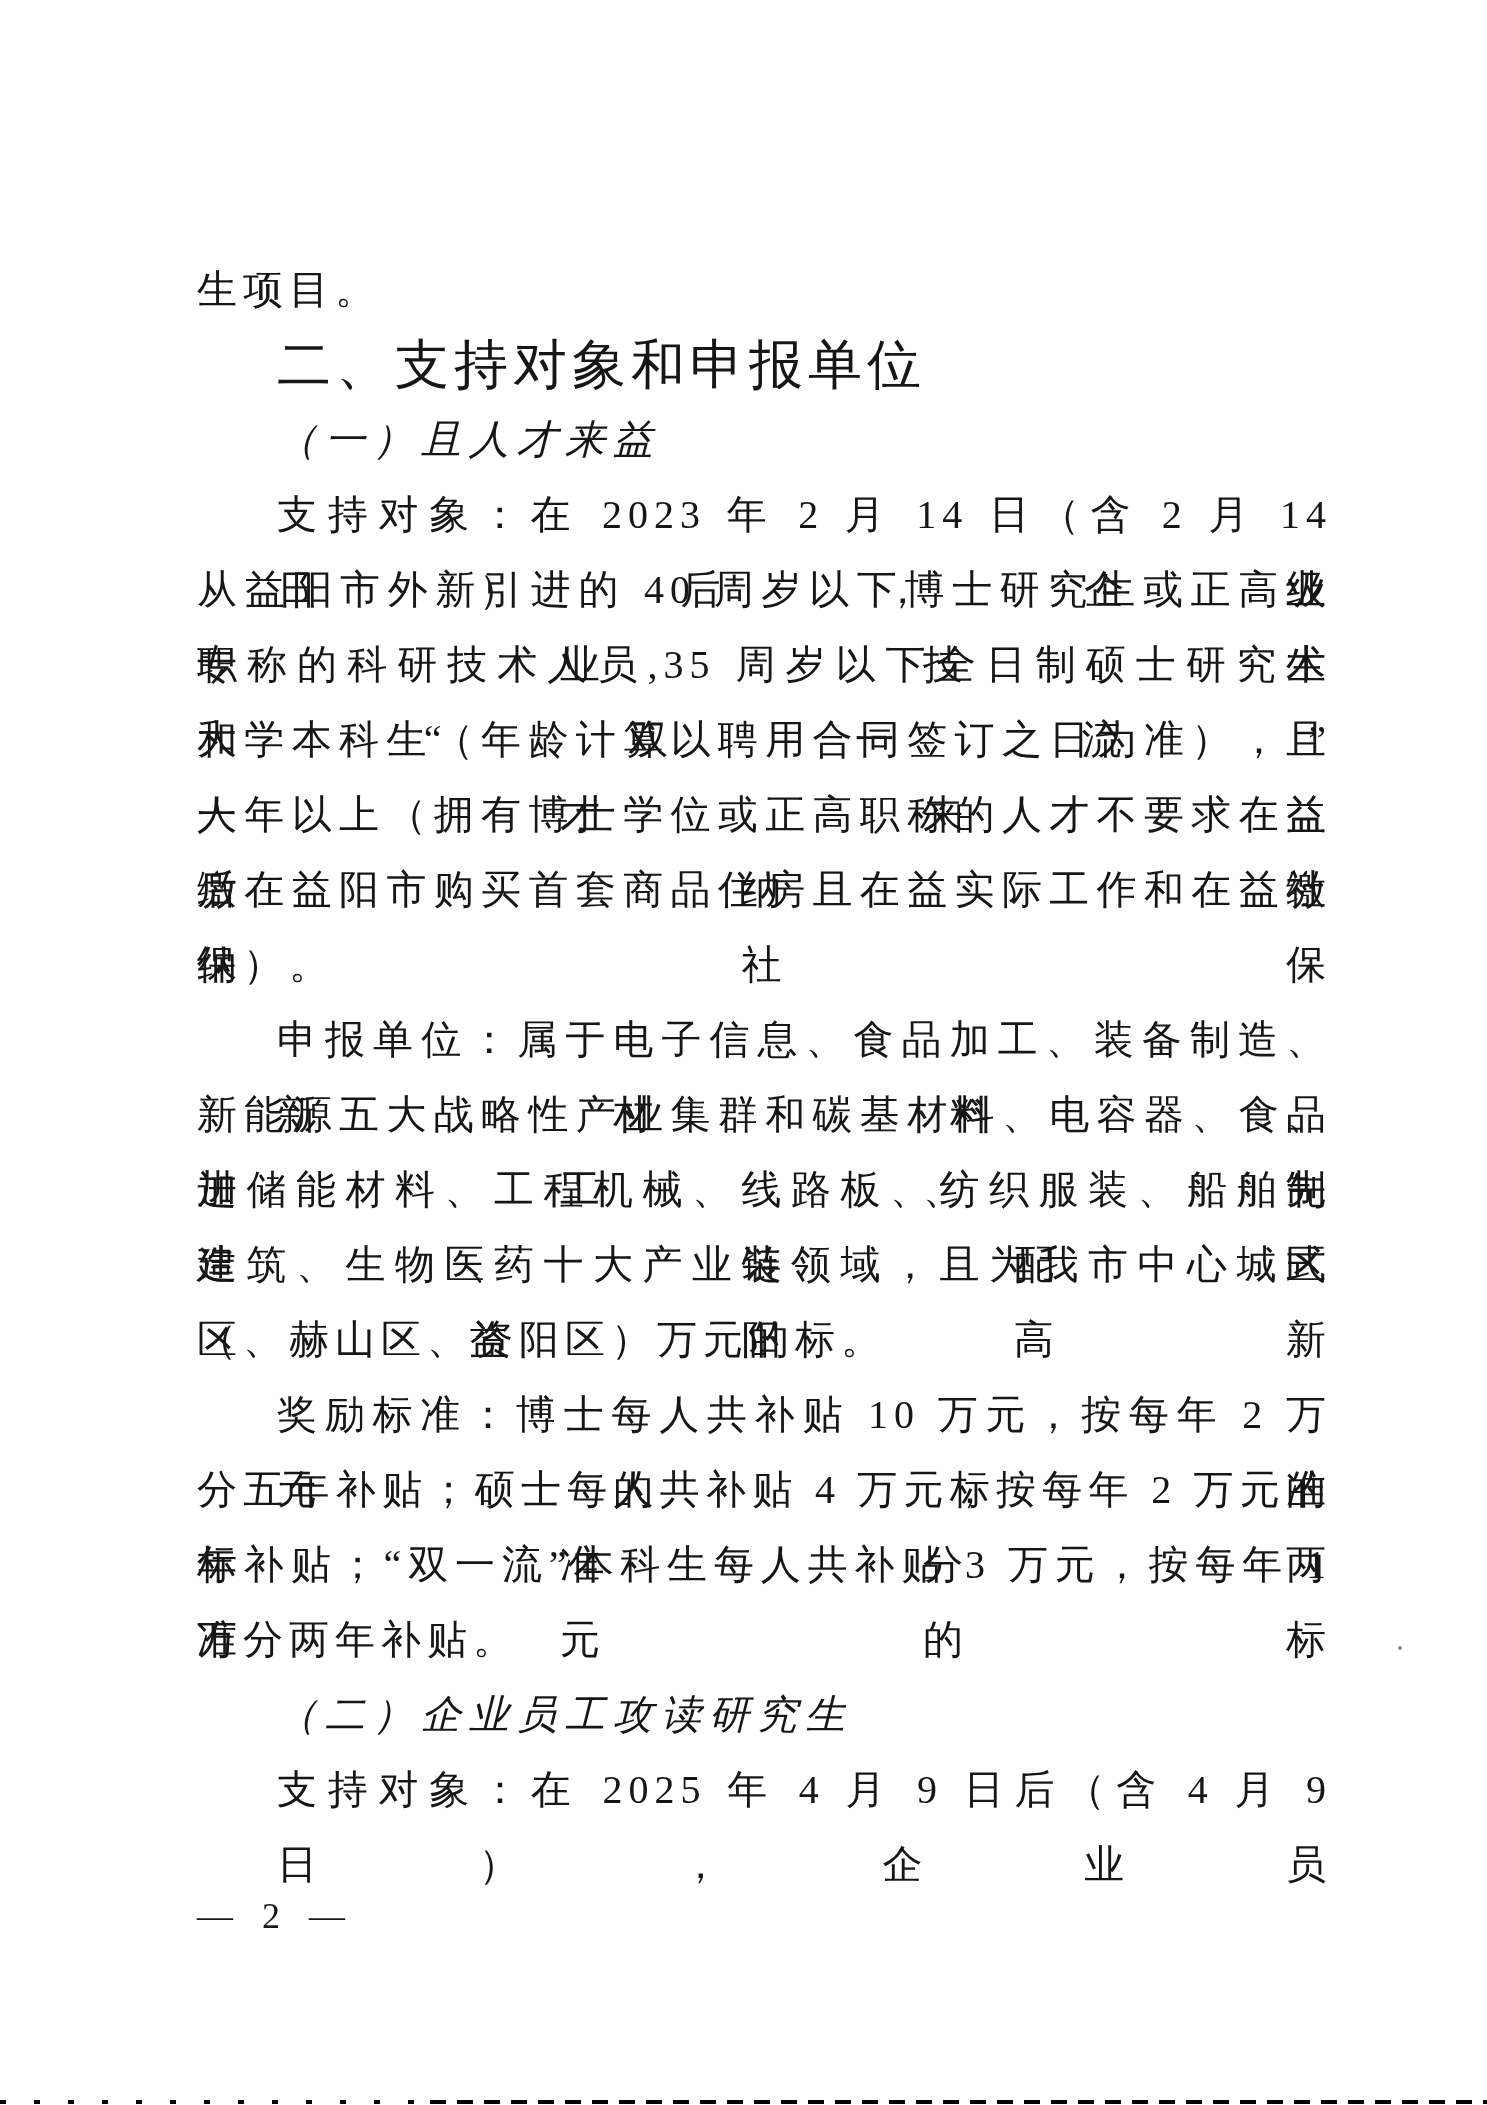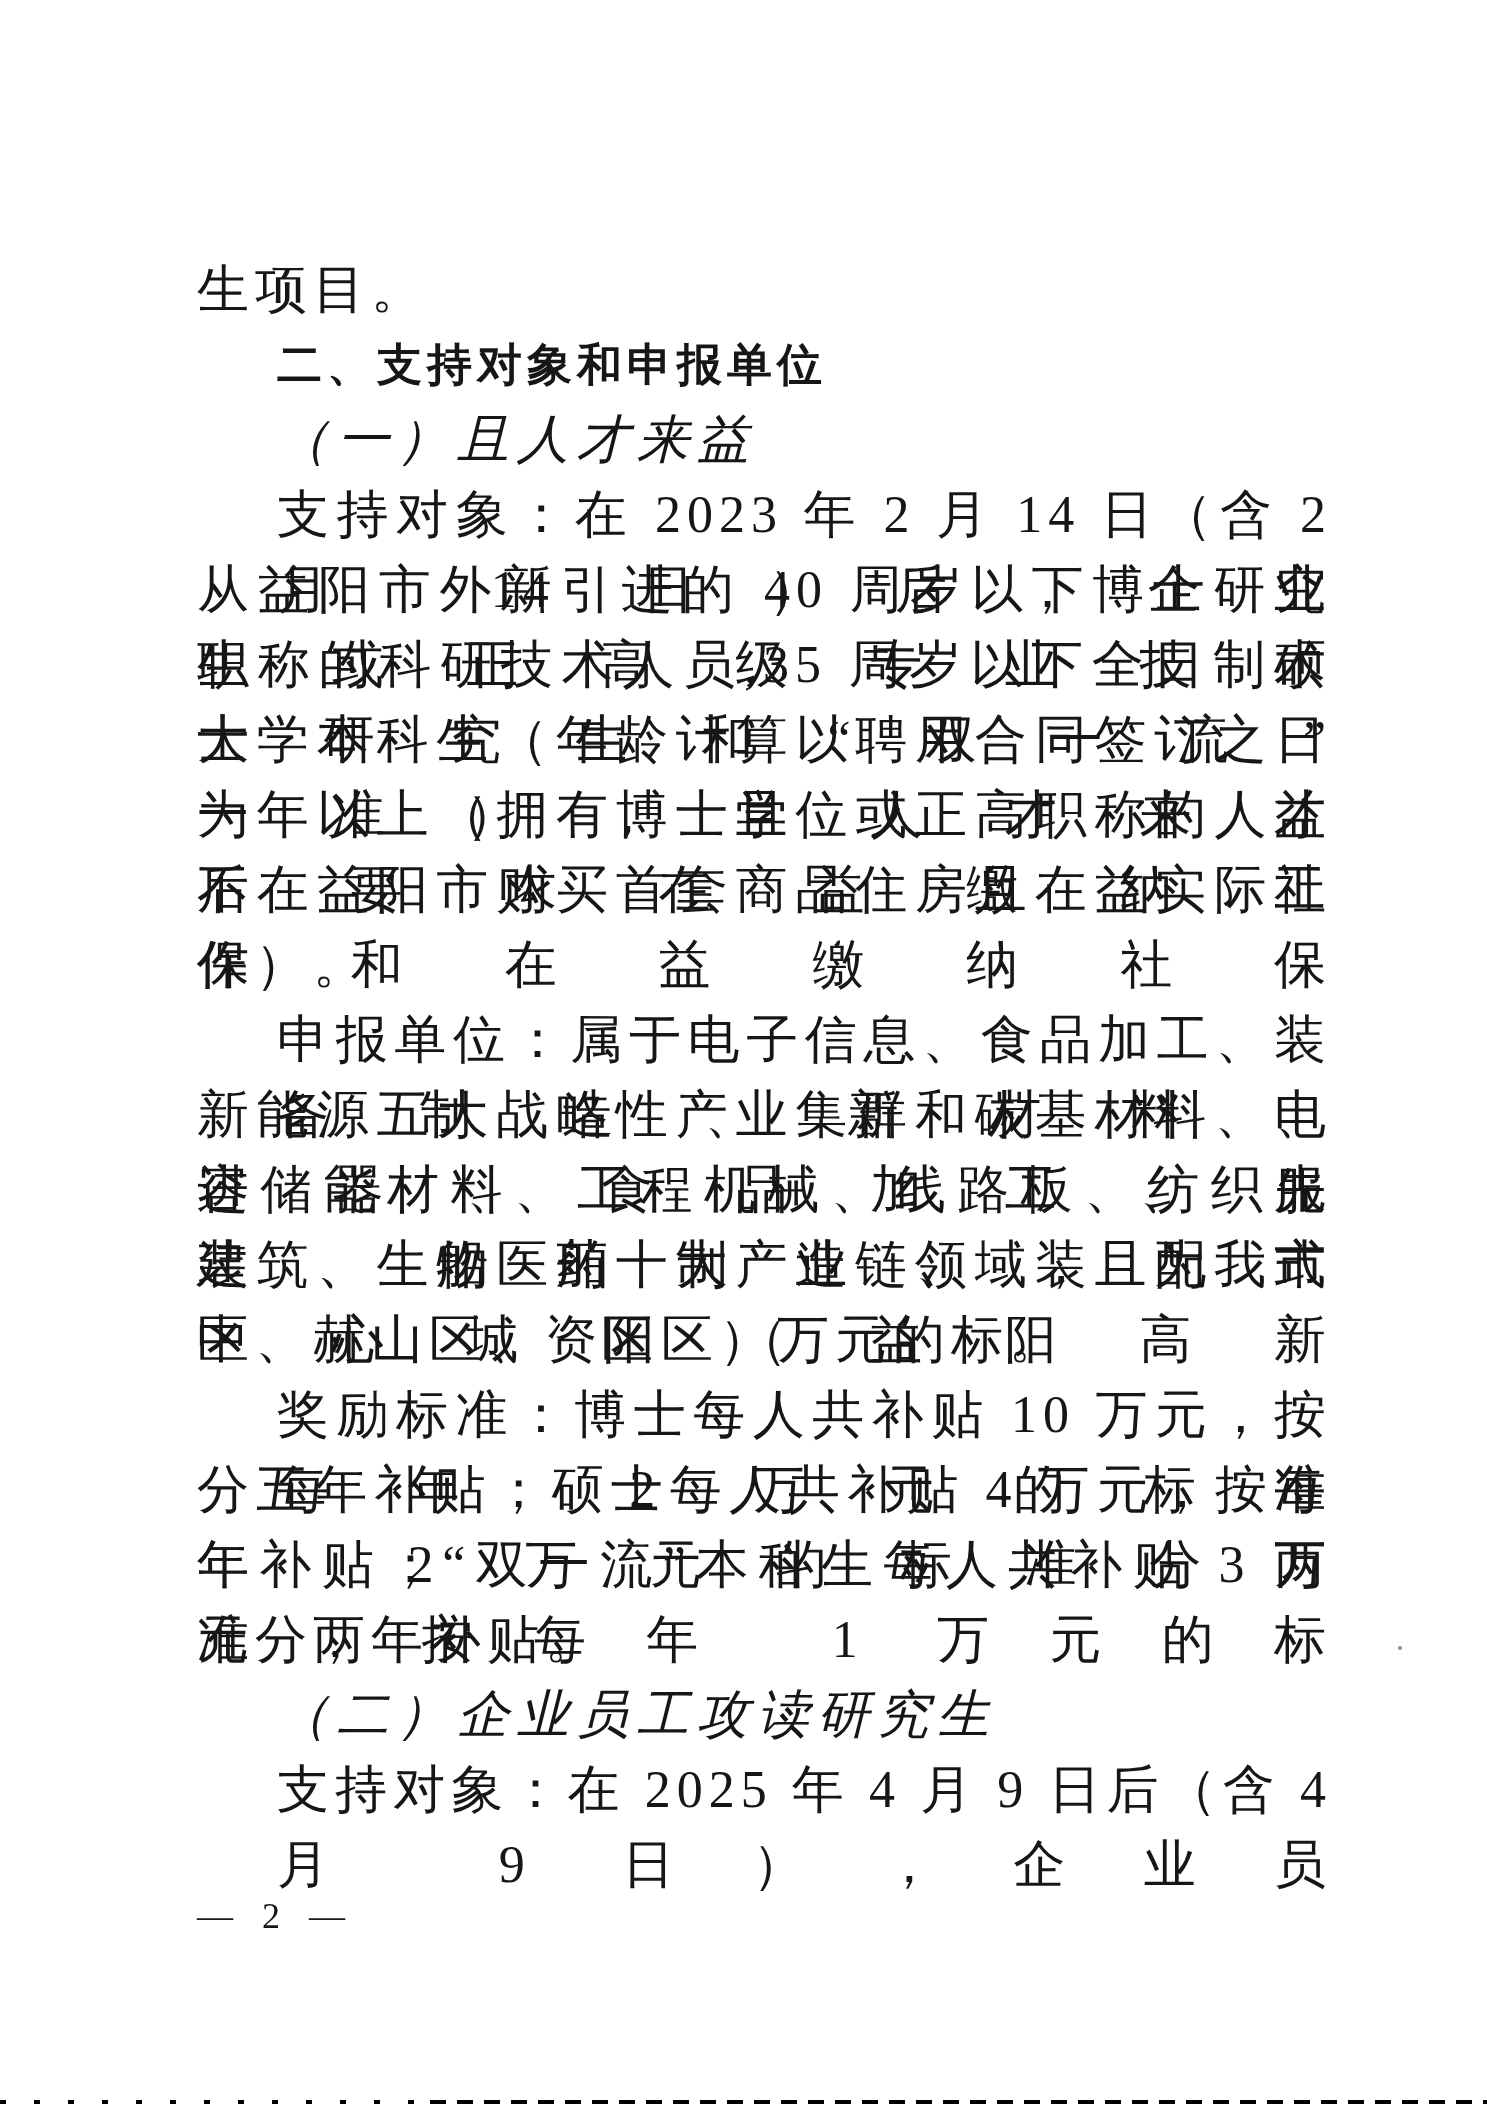--- a/index.html
+++ b/index.html
@@ -14,34 +14,34 @@
   }
   .content {
     position: absolute;
     left: 197px;
     top: 252px;
     width: 1135px;
   }
   .line {
     height: 75px;
     line-height: 75px;
-    font-size: 52px;
+    font-size: 40px;
     letter-spacing: 6px;
     white-space: nowrap;
   }
   .line.stretch {
     white-space: normal;
     text-align: justify;
     text-align-last: justify;
   }
   .line.indent { padding-left: 80px; }
   .line.heading {
     font-family: "Liberation Sans", "DejaVu Sans", sans-serif;
-    font-weight: bold;
-    font-size: 45px;
+    font-weight: normal;
+    font-size: 54px;
     letter-spacing: 5px;
   }
   .line.kaiti {
     font-style: italic;
     letter-spacing: 8px;
   }
   .footer {
     position: absolute;
     left: 197px;
     top: 1895px;

